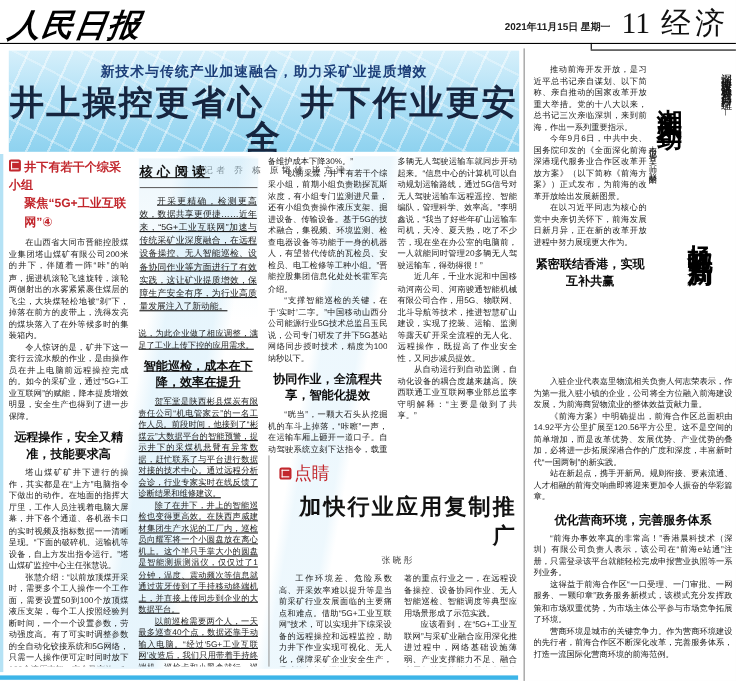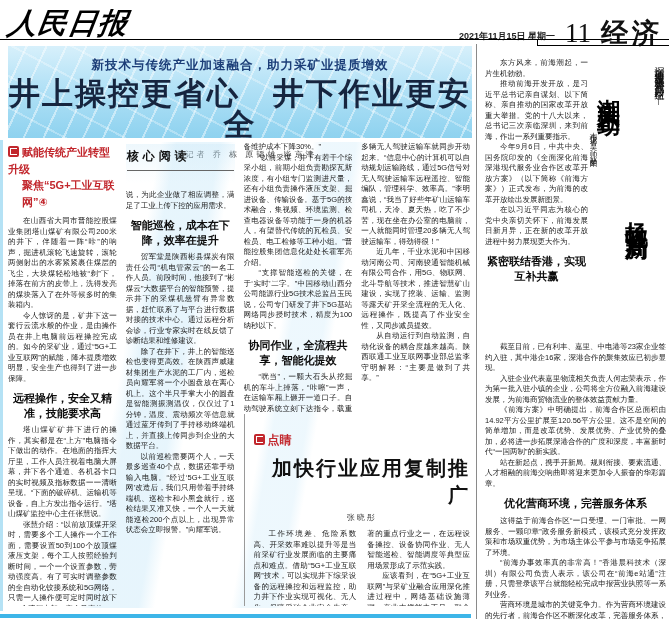--- a/index.html
+++ b/index.html
@@ -4,24 +4,24 @@
 <style>
   html,body{margin:0;padding:0;background:#f3f3f3;}
   #page{position:relative;width:669px;height:619px;background:#ffffff;overflow:hidden;
         font-family:"Liberation Sans","DejaVu Sans",sans-serif;color:#1b1b1b;}
 
   
   #hdr{position:relative;height:44px;}
   .masthead{position:absolute;left:8px;top:4px;font-family:"Liberation Serif","DejaVu Serif",serif;
             font-style:italic;font-weight:bold;font-size:29px;letter-spacing:1px;
             transform:skewX(-8deg);display:inline-block;color:#000;}
-  .hdr-right{position:absolute;right:6px;top:20px;display:flex;align-items:flex-end;gap:10px;}
+  .hdr-right{position:absolute;right:6px;top:8px;display:flex;align-items:flex-end;gap:10px;}
   .hdr-date{font-size:9px;font-weight:bold;color:#222;padding-bottom:4px;}
   .hdr-pagenum{font-family:"Liberation Serif","DejaVu Serif",serif;font-size:27px;line-height:1;color:#111;}
-  .hdr-section{font-family:"Liberation Serif","DejaVu Serif",serif;font-weight:bold;font-size:27px;
+  .hdr-section{font-family:"Liberation Serif","DejaVu Serif",serif;font-weight:normal;font-size:27px;
                line-height:1;letter-spacing:4px;color:#111;}
   .hdr-rule{position:absolute;left:0;right:0;bottom:4px;height:1px;background:#000;}
   .hdr-rule2{position:absolute;right:0;width:132px;bottom:-2px;height:1px;background:#000;}
   .hdr-rule2:before{content:"";position:absolute;left:0;top:-6px;width:1px;height:6px;background:#000;}
 
   
   #content{display:flex;height:575px;}
   #main-left{position:relative;width:476px;flex:0 0 476px;padding:2px 0 16px 8px;box-sizing:border-box;}
   #right-col{position:relative;width:193px;flex:0 0 193px;border-left:1px solid #8a8a8a;
              padding:12px 3px 0 8px;box-sizing:border-box;overflow:hidden;}
@@ -38,21 +38,21 @@
   .byline{margin-top:9px;font-size:8px;color:#333;letter-spacing:3px;}
 
   
   #agrid{position:relative;display:grid;grid-template-columns:repeat(4,1fr);grid-template-rows:272px 192px;
          column-gap:9px;height:466px;margin:4px 6px 0 0;overflow:hidden;
          background:
           linear-gradient(100deg, transparent 0 28%, rgba(175,222,246,.30) 31% 39%, transparent 42% 100%),
           linear-gradient(100deg, transparent 0 56%, rgba(175,222,246,.22) 58% 64%, transparent 66% 100%);}
   .acol{overflow:hidden;}
   .c1{grid-column:1;grid-row:1/3;}
-  .c2{grid-column:2;grid-row:1/3;}
+  .c2{grid-column:2;grid-row:1/3;text-decoration:underline;}
   .c3{grid-column:3;grid-row:1;}
   .c4{grid-column:4;grid-row:1;}
   .bp{margin:0;font-size:7.5px;line-height:1.4;text-align:justify;text-indent:2em;color:#1b1b1b;}
   .bp.noindent{text-indent:0;}
   .subhead{font-weight:bold;font-size:11px;line-height:1.32;text-align:center;margin:7px 2px 5px;color:#0d0d0d;}
 
   .series-tag{margin:2px 0 6px;color:#c2272d;font-weight:bold;font-size:11px;line-height:1.5;}
   .series-tag .l2{padding-left:14px;}
   .logo-icon{display:inline-block;width:11px;height:11px;background:#c2272d;border-radius:2px;
              vertical-align:-1px;margin-right:3px;position:relative;}
@@ -60,21 +60,21 @@
              border:1px solid #fff;border-right:none;}
 
   .core{margin:2px 0 7px;padding:2px 1px 6px;
         background:linear-gradient(180deg, rgba(205,233,248,.35), rgba(255,255,255,0));}
   .core-title{font-size:12px;font-weight:bold;letter-spacing:4px;color:#111;
               padding:2px 0 5px;border-bottom:1px solid #666;margin-bottom:6px;}
   .core-text{font-size:8px;line-height:1.5;text-align:justify;text-indent:2em;color:#222;margin:0;}
 
   
   #dianjing{grid-column:3/5;grid-row:2;border-left:1px solid #9a9a9a;padding:6px 0 0 9px;overflow:hidden;}
-  .dj-tag{color:#c2272d;font-weight:bold;font-size:12px;margin-top:12px;}
+  .dj-tag{color:#c2272d;font-weight:normal;font-size:16px;}
   .dj-headline{font-family:"Liberation Serif","DejaVu Serif",serif;font-weight:bold;font-size:20px;
                text-align:right;letter-spacing:2px;margin:6px 0 3px;color:#111;}
   .dj-author{text-align:center;font-size:8px;color:#444;margin-bottom:6px;letter-spacing:2px;}
   .dj-body{columns:2;column-gap:11px;height:132px;overflow:hidden;}
   .dj-body p{font-size:7.5px;}
 
   .left-blue-line{position:absolute;left:0;top:96px;bottom:8px;width:3px;background:#b5e2f5;}
   .bottom-blue-rule{position:absolute;left:0;right:5px;bottom:1px;height:4px;background:#3db5e8;}
 
   
@@ -116,34 +116,35 @@
       <div id="banner">
         <div class="kicker">新技术与传统产业加速融合，助力采矿业提质增效</div>
         <div class="headline">井上操控更省心　井下作业更安全</div>
         <div class="byline">本报记者 乔 栋 原韬雄 毕京津</div>
       </div>
 
       <div id="agrid">
 
         <div class="acol c1">
           <div class="series-tag">
-            <div><span class="logo-icon"></span><span>赋能传统产业转型升级</span></div>
+            <div><span class="logo-icon"></span><span>井下有若干个综采小组</span></div>
             <div class="l2">聚焦“5G+工业互联网”④</div>
           </div>
           <p class="bp">在山西省大同市晋能控股煤业集团塔山煤矿有限公司200米的井下，伴随着一阵“咔”的响声，掘进机滚轮飞速旋转，滚轮两侧射出的水雾紧紧裹住煤层的飞尘，大块煤轻松地被“剃”下，掉落在前方的皮带上，洗得发亮的煤块落入了在外等候多时的集装箱内。</p>
           <p class="bp">令人惊讶的是，矿井下这一套行云流水般的作业，是由操作员在井上电脑前远程操控完成的。如今的采矿业，通过“5G+工业互联网”的赋能，降本提质增效明显，安全生产也得到了进一步保障。</p>
           <div class="subhead">远程操作，安全又精准，技能要求高</div>
           <p class="bp">塔山煤矿矿井下进行的操作，其实都是在“上方”电脑指令下做出的动作。在地面的指挥大厅里，工作人员注视着电脑大屏幕，井下各个通道、各机器卡口的实时视频及指标数据一一清晰呈现。“下面的破碎机、运输机等设备，自上方发出指令运行。”塔山煤矿监控中心主任张慧说。</p>
           <p class="bp">张慧介绍：“以前放顶煤开采时，需要多个工人操作一个工作面，需要设置50到100个放顶煤液压支架，每个工人按照经验判断时间，一个一个设置参数，劳动强度高。有了可实时调整参数的全自动化铰接系统和5G网络，只需一人操作便可定时同时放下100个液压支架，安全又高效。”</p>
 
         </div>
 
         <div class="acol c2">
           <div class="core">
             <div class="core-title">核心阅读</div>
+            <p class="core-text">开采更精确，检测更高效，数据共享更便捷……近年来，“5G+工业互联网”加速与传统采矿业深度融合，在远程设备操控、无人智能巡检、设备协同作业等方面进行了有效实践，这让矿业提质增效，保障生产安全有序，为行业高质量发展注入了新动能。</p>
           </div>
           <p class="bp noindent">说，为此企业做了相应调整，满足了工业上传下控的应用需求。</p>
           <div class="subhead">智能巡检，成本在下降，效率在提升</div>
           <p class="bp">贺军堂是陕西彬县煤炭有限责任公司“机电管家云”的一名工作人员。前段时间，他接到了“彬煤云”大数据平台的智能预警，提示井下的采煤机悬臂有异常数据，赶忙联系了与平台进行数据对接的技术中心。通过远程分析会诊，行业专家实时在线反馈了诊断结果和维修建议。</p>
           <p class="bp">除了在井下，井上的智能巡检也变得更高效。在陕西声威建材集团生产水泥的工厂内，巡检员向耀军将一个小圆盘放在离心机上。这个半只手掌大小的圆盘是智能测振测温仪，仅仅过了1分钟，温度、震动频次等信息就通过蓝牙传到了手持移动终端机上，并直接上传同步到企业的大数据平台。</p>
           <p class="bp">以前巡检需要两个人，一天最多巡查40个点，数据还靠手动输入电脑。“经过‘5G+工业互联网’改造后，我们只用带着手持终端机、巡检卡和小黑盒就行，巡检结果又准又快，一个人一天就能巡检200个点以上，出现异常状态会立即报警。”向耀军说。</p>
 
         </div>
 
         <div class="acol c3">
@@ -176,41 +177,39 @@
         </div>
 
       </div>
 
       <div class="bottom-blue-rule"></div>
     </div>
 
     <div id="right-col">
       <div class="rc-top">
         <div class="rc-narrow">
-          <p class="bp">东方风来，前海潮起，一片生机勃勃。</p>
           <p class="bp">推动前海开发开放，是习近平总书记亲自谋划、以下简称、亲自推动的国家改革开放重大举措。党的十八大以来，总书记三次亲临深圳，来到前海，作出一系列重要指示。</p>
           <p class="bp">今年9月6日，中共中央、国务院印发的《全面深化前海深港现代服务业合作区改革开放方案》（以下简称《前海方案》）正式发布，为前海的改革开放绘出发展新图景。</p>
           <p class="bp">在以习近平同志为核心的党中央亲切关怀下，前海发展日新月异，正在新的改革开放进程中努力展现更大作为。</p>
           <div class="rc-sub">紧密联结香港，实现互补共赢</div>
 
         </div>
         <div class="rc-hlblock">
           <div class="rc-overline">深圳前海建设高水平对外开放门户枢纽——</div>
           <div class="rc-hl rc-hl1">潮头风正劲</div>
           <div class="rc-hl rc-hl2">扬帆开新局</div>
           <div class="rc-byline">本报记者 吴 帅 赵梦阳</div>
         </div>
       </div>
       <div class="rc-bottom">
-        <p class="bp">截至目前，已有利丰、嘉里、中电港等23家企业签约入驻，其中港企16家，深港合作的聚集效应已初步显现。</p>
         <p class="bp">入驻企业代表嘉里物流相关负责人何志荣表示，作为第一批入驻小镇的企业，公司将全方位融入前海建设发展，为前海商贸物流业的整体效益贡献力量。</p>
         <p class="bp">《前海方案》中明确提出，前海合作区总面积由14.92平方公里扩展至120.56平方公里。这不是空间的简单增加，而是改革优势、发展优势、产业优势的叠加，必将进一步拓展深港合作的广度和深度，丰富新时代“一国两制”的新实践。</p>
         <p class="bp">站在新起点，携手开新局。规则衔接、要素流通、人才相融的前海交响曲即将迎来更加令人振奋的华彩篇章。</p>
         <div class="rc-sub">优化营商环境，完善服务体系</div>
+        <p class="bp">“前海办事效率真的非常高！”香港晨科技术（深圳）有限公司负责人表示，该公司在“前海e站通”注册，只需登录该平台就能轻松完成申报营业执照等一系列业务。</p>
         <p class="bp">这得益于前海合作区“一口受理、一门审批、一网服务、一颗印章”政务服务新模式，该模式充分发挥政策和市场双重优势，为市场主体公平参与市场竞争拓展了环境。</p>
-        <p class="bp">“前海办事效率真的非常高！”香港晨科技术（深圳）有限公司负责人表示，该公司在“前海e站通”注册，只需登录该平台就能轻松完成申报营业执照等一系列业务。</p>
         <p class="bp">营商环境是城市的关键竞争力。作为营商环境建设的先行者，前海合作区不断深化改革，完善服务体系，打造一流国际化营商环境的前海范例。</p>
 
       </div>
     </div>
 
   </div>
 </div>
 
 </body></html>

